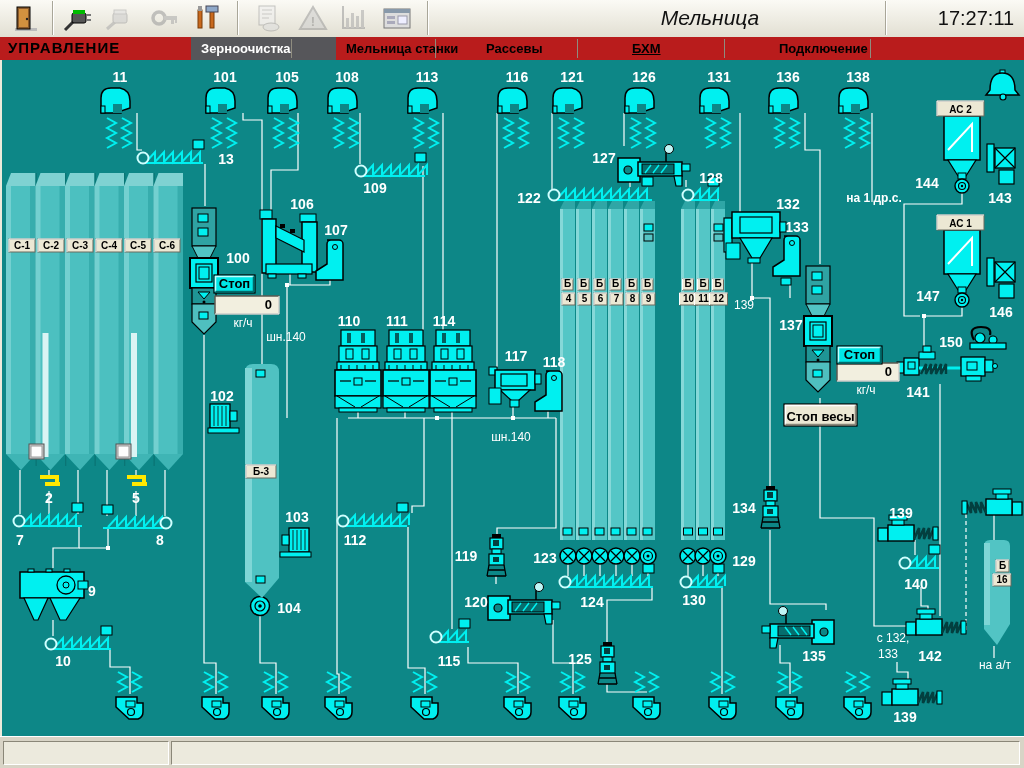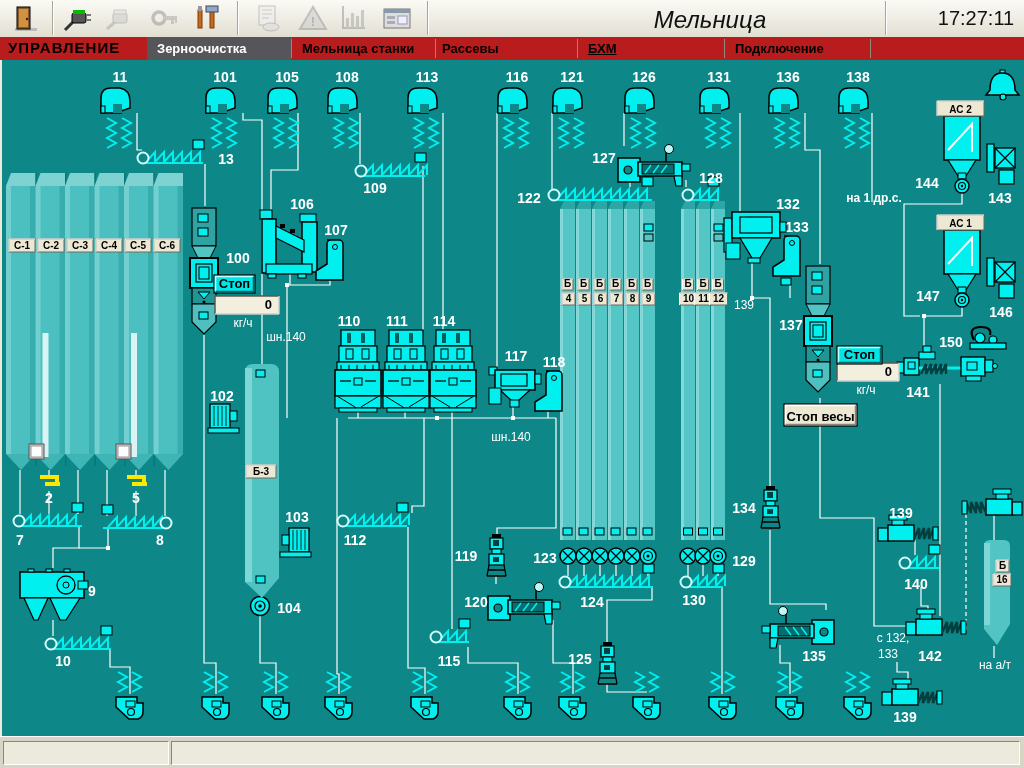--- a/index.html
+++ b/index.html
@@ -4,27 +4,27 @@
 <style>
   html,body{margin:0;padding:0;background:#9a9a9a;}
   #app{position:relative;width:1024px;height:768px;background:#D8D4C6;overflow:hidden;
        font-family:"Liberation Sans",sans-serif;}
   .toolbar{position:absolute;top:0;left:0;width:1024px;height:37px;
            background:linear-gradient(#FBFAF5,#E2DFD2);border-bottom:1px solid #8F8C7F;}
   .tbicon{position:absolute;top:2px;width:40px;height:32px;cursor:default;}
   .tbicon.disabled{opacity:.55;filter:grayscale(100%);}
   .tbsep{position:absolute;top:1px;width:1px;height:34px;background:#A9A698;border-right:1px solid #FFFFFF;}
   .title{position:absolute;top:6px;left:545px;width:330px;text-align:center;
-         font-style:italic;font-size:24px;color:#111;}
+         font-style:italic;font-size:21px;color:#111;}
   .clock{position:absolute;top:7px;left:912px;width:128px;text-align:center;
          font-size:20px;color:#111;}
   .tabbar{position:absolute;top:37px;left:0;width:1024px;height:23px;background:#b91c1c;}
   .menulbl{position:absolute;left:8px;top:2px;font-weight:bold;font-size:15px;color:#000;letter-spacing:1px;}
   .tab{position:absolute;top:0;height:23px;line-height:23px;font-weight:bold;font-size:13px;
-       color:#000;padding-left:10px;box-sizing:border-box;}
+       color:#000;padding-left:10px;box-sizing:border-box;margin-left:44px;}
   .tab.active{background:#56565A;color:#FFFFFF;}
   .tabsep{position:absolute;top:2px;width:1px;height:19px;background:#8F8C7F;}
   .main{position:absolute;top:60px;left:0;width:1024px;height:676px;background:#0D8787;
         border-left:2px solid #ECEADB;box-sizing:border-box;}
   .statusbar{position:absolute;top:736px;left:0;width:1024px;height:32px;background:#D8D4C6;
              border-top:1px solid #FFFFFF;}
   .statuscell{position:absolute;top:4px;height:22px;background:#ECEADD;
               border-top:1px solid #8A8778;border-left:1px solid #8A8778;
               border-bottom:1px solid #FFFFFF;border-right:1px solid #FFFFFF;}
   svg text{font-family:"Liberation Sans",sans-serif;}

